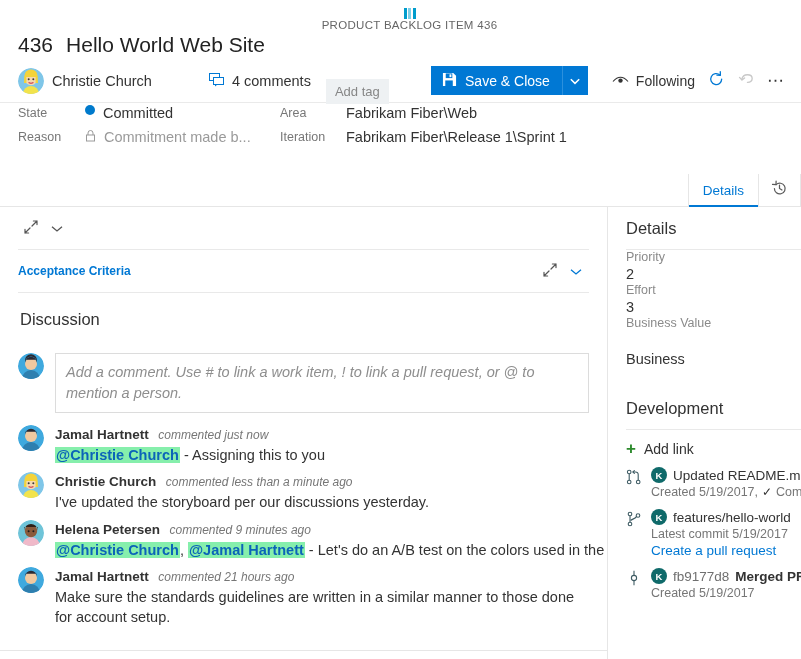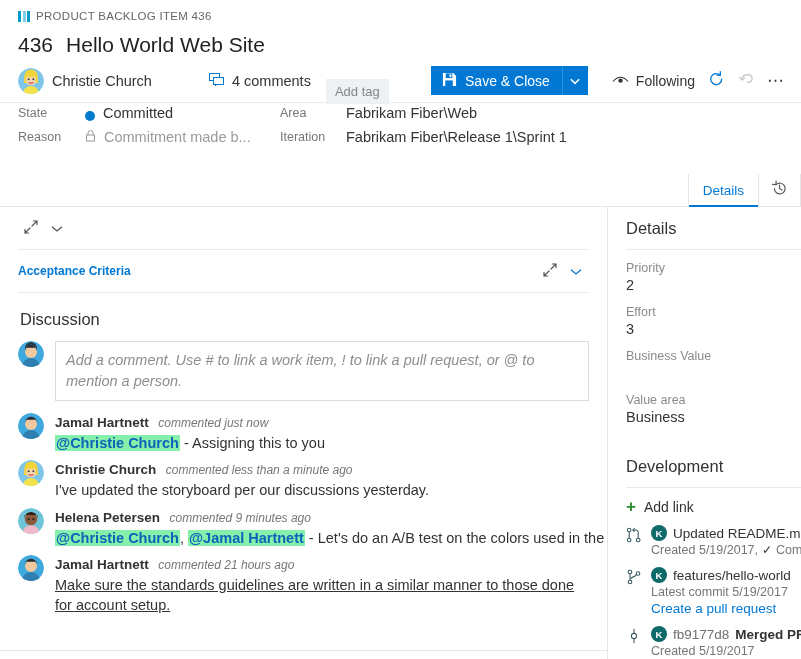--- a/index.html
+++ b/index.html
@@ -31,21 +31,21 @@
     position: absolute;
     left: 0; top: 0; right: 0;
     height: 103px;
     padding: 8px 0 0 18px;
     border-bottom: 1px solid #eaeaea;
     background: #fff;
   }
   .wit-type-row {
     display: flex; align-items: center;
     height: 16px;
-    gap: 6px;
+    flex-direction: column;
   }
   .wit-type-icon {
     display: inline-block;
     width: 12px; height: 11px;
     position: relative;
     flex: none;
   }
   .wit-type-icon i {
     position: absolute; top: 0; width: 3px; height: 11px;
     background: #009CCC;
@@ -168,21 +168,21 @@
     row-gap: 8px;
     align-items: center;
   }
   .fld-label {
     font-size: 12.5px;
     color: #777;
   }
   .fld-value {
     font-size: 14.5px;
     color: #333;
-    display: flex; align-items: flex-end; gap: 8px;
+    display: flex; align-items: flex-start; gap: 8px;
     white-space: nowrap;
     overflow: hidden;
   }
   .fld-value.muted { color: #9a9a9a; }
   .state-dot {
     width: 10px; height: 10px; border-radius: 50%;
     background: #007ACC; flex: none;
   }
   .lock-icon { flex: none; }
 
@@ -253,21 +253,21 @@
     background: none; border: none; cursor: pointer;
     color: #555;
     width: 26px; height: 26px;
     display: flex; align-items: center; justify-content: center;
   }
   .sec-btn.blue { color: #0078D4; }
 
   .discussion-title {
     font-size: 16.5px;
     color: #333;
-    margin: 17px 0 12px 2px;
+    margin: 17px 0 24px 2px;
   }
 
   
   .composer {
     display: flex;
     gap: 11px;
     margin-bottom: 12px;
   }
   .composer-box {
     flex: 1;
@@ -299,21 +299,21 @@
   .cmt-time {
     font-size: 12px; font-style: italic; color: #767676; margin-left: 5px;
   }
   .comment-text {
     font-size: 14.5px;
     color: #333;
     line-height: 1.4;
     margin-top: 1px;
     white-space: nowrap;
   }
-  .comment-text.wrap { white-space: normal; text-decoration: underline; }
+  .comment-text.wrap { white-space: normal; }
   .mention {
     color: #0B64B8;
     font-weight: bold;
     background: #86efac;
     padding: 0 1px;
   }
 
   
   .avatar {
     width: 26px; height: 26px; border-radius: 50%;
@@ -328,21 +328,20 @@
     font-size: 16.5px;
     color: #333;
     height: 43px;
     display: flex; align-items: center;
     border-bottom: 1px solid #e9e9e9;
     padding-right: 6px;
   }
   .det-label {
     font-size: 12.5px;
     color: #8a8a8a;
-    margin-top: 11px;
   }
   .det-value {
     font-size: 14.5px;
     color: #333;
     margin-top: 2px;
     min-height: 17px;
   }
   .panel-head.dev { margin-top: 19px; }
 
   .add-link {
@@ -709,21 +708,20 @@
       </div>
       <div>
         <div class="det-label">Effort</div>
         <div class="det-value">3</div>
       </div>
       <div>
         <div class="det-label">Business Value</div>
         <div class="det-value"></div>
       </div>
       <div>
-        <div class="det-label">Value area</div>
         <div class="det-value">Business</div>
       </div>
 
       <div class="panel-head dev">Development</div>
 
       <div class="add-link">
         <span class="plus">+</span>
         <span>Add link</span>
       </div>
 

